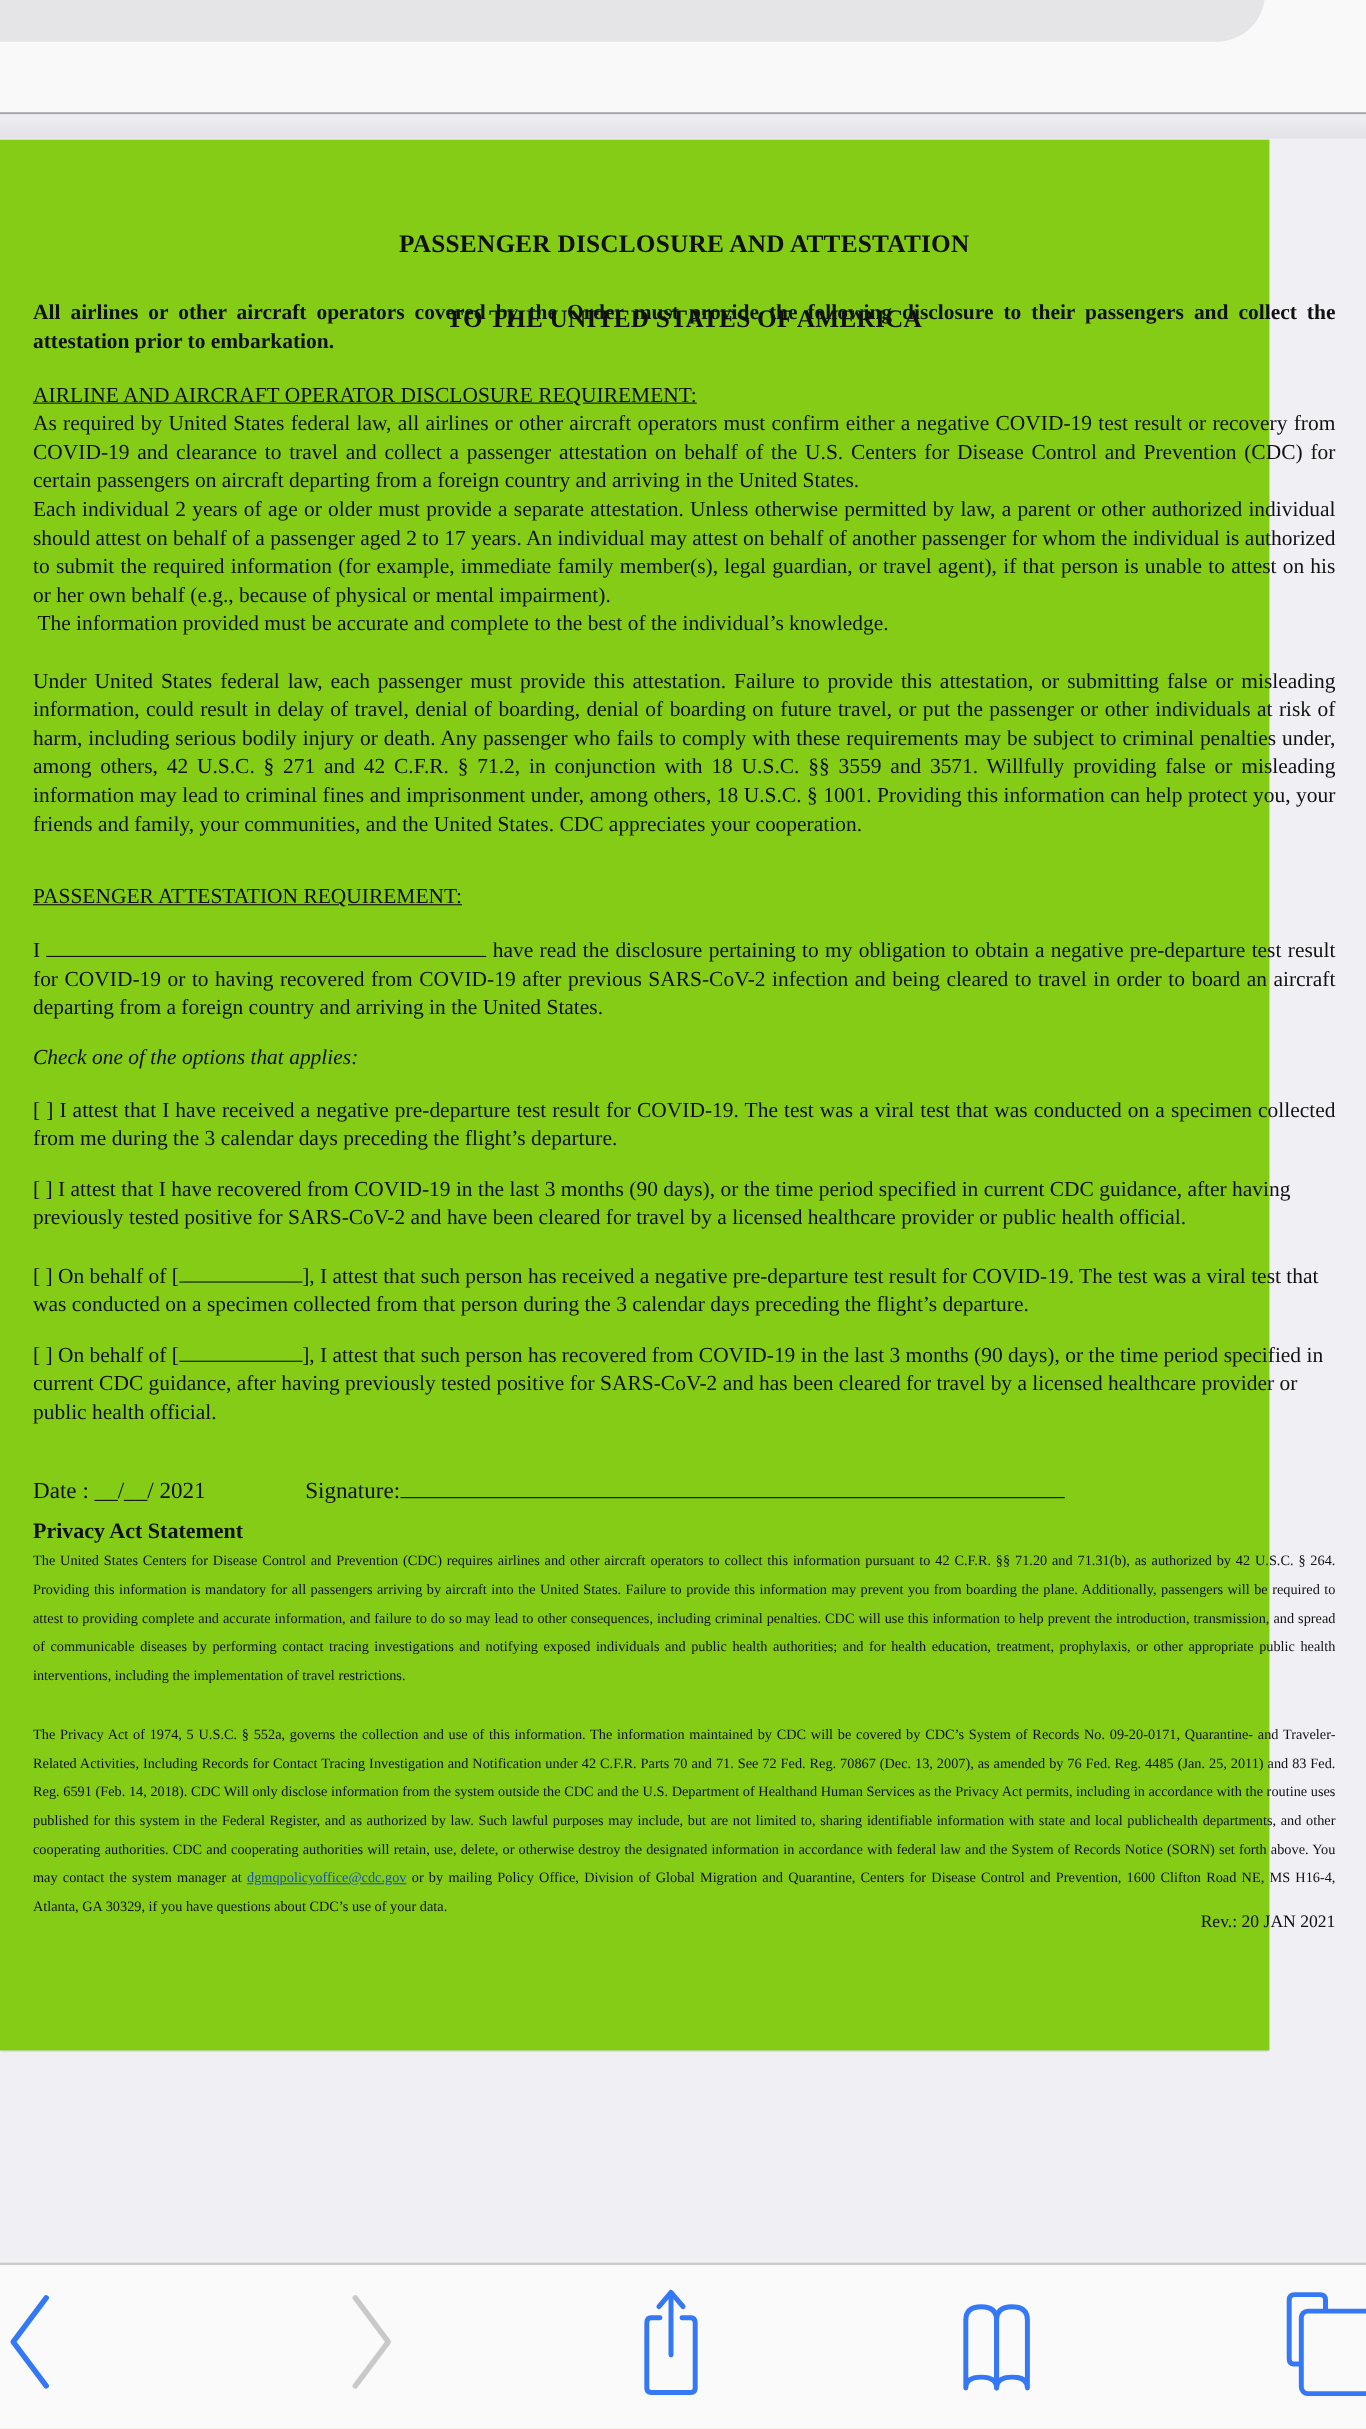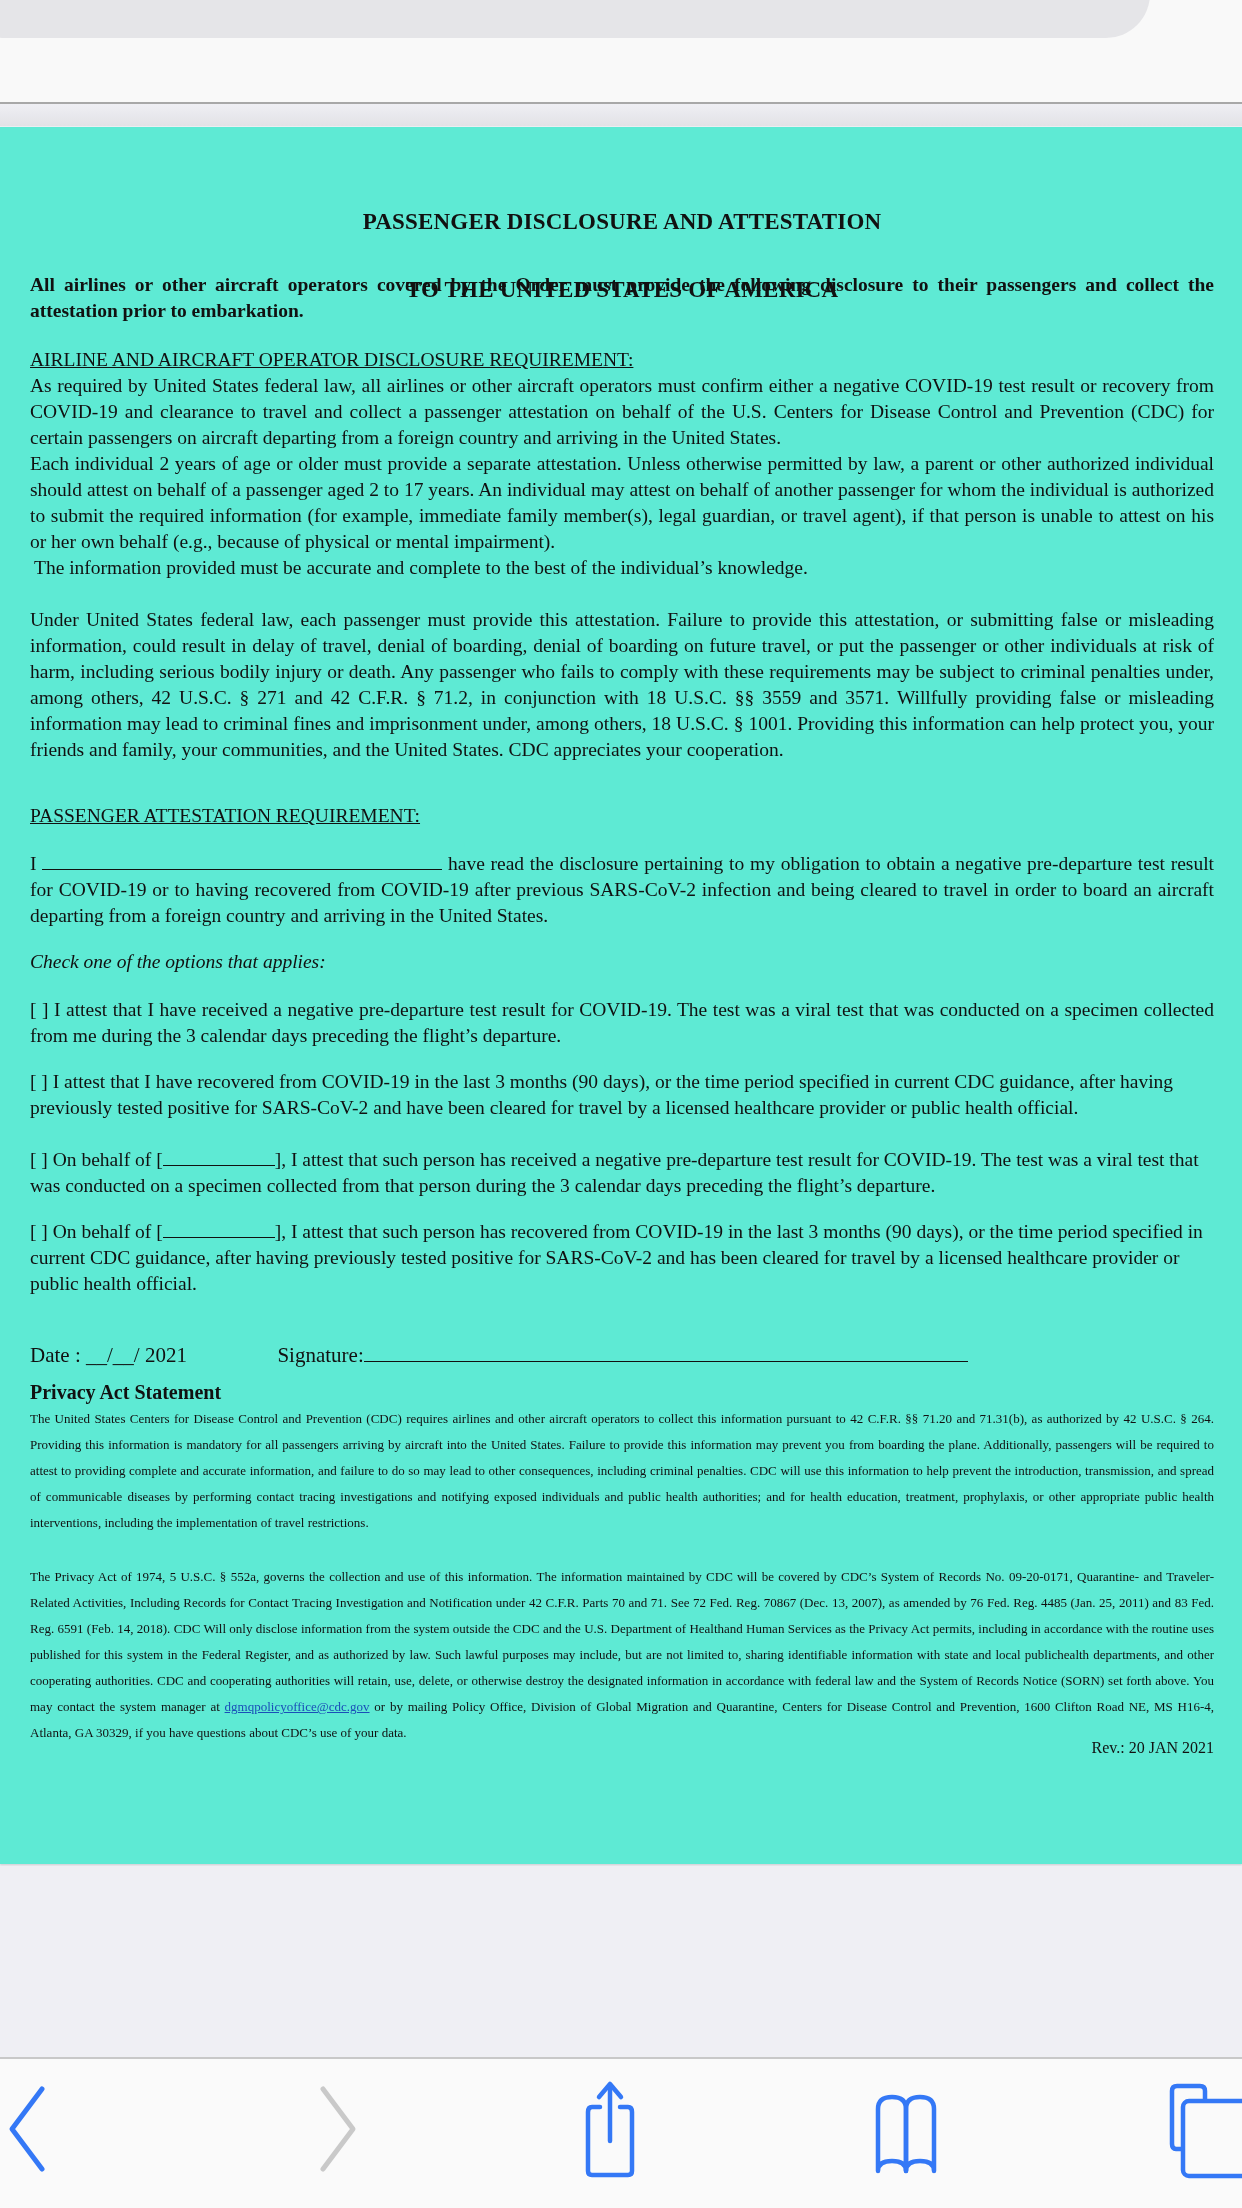--- a/index.html
+++ b/index.html
@@ -15,22 +15,22 @@
   }
   .addr-pill {
     position:absolute; left:-20px; top:-40px; width:1170px; height:78px;
     background:#e5e5e8; border-radius:0 0 44px 24px;
   }
   .gap-top {
     position:absolute; left:0; top:104px; width:1242px; height:22px;
     background:linear-gradient(#efeff4, #e2e2e6);
   }
   .page {
-    position:absolute; left:0; top:127px; width:1242px; height:1737px;
-    background:#5eead4;
+    position:absolute; left:0; top:127px; width:1154px; height:1737px;
+    background:#84cc16;
     box-shadow:0 1px 2px rgba(0,0,0,0.15);
   }
   .doc { position:absolute; left:30px; top:0; width:1184px; }
   .title {
     position:absolute; left:0; width:1184px; text-align:center;
     font-weight:bold; font-size:23px; letter-spacing:0.2px;
   }
   .p {
     position:absolute; left:0; width:1184px;
     font-size:19.5px; line-height:26px; text-align:justify;

